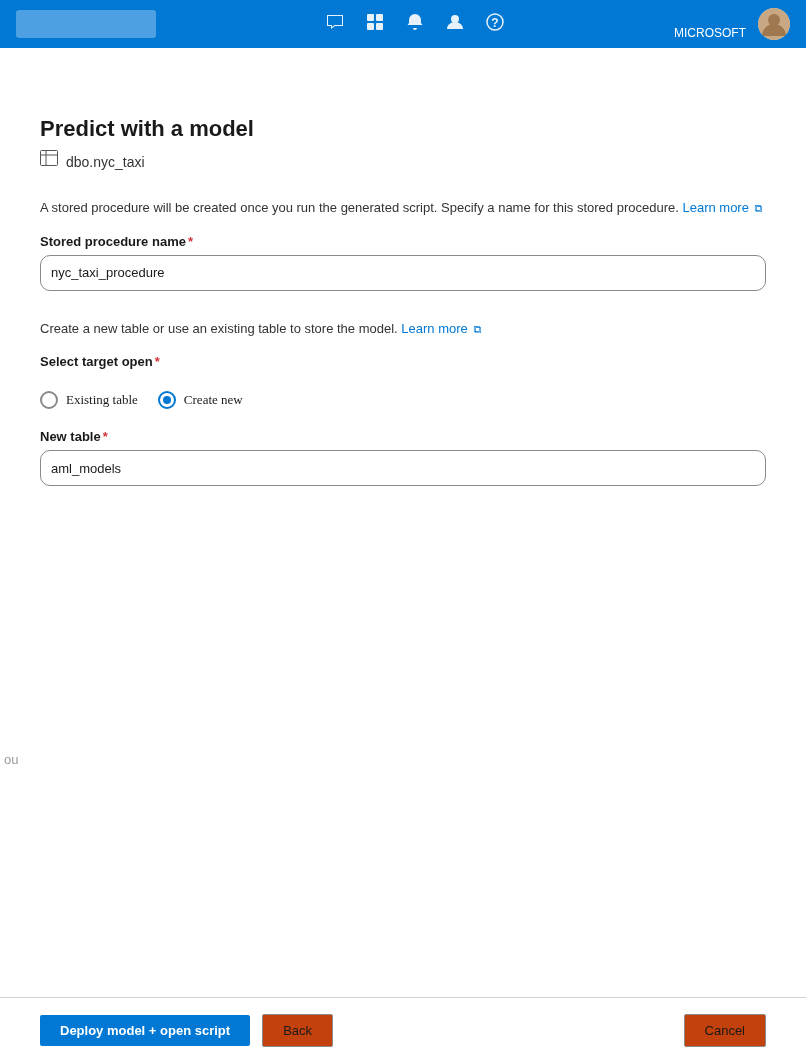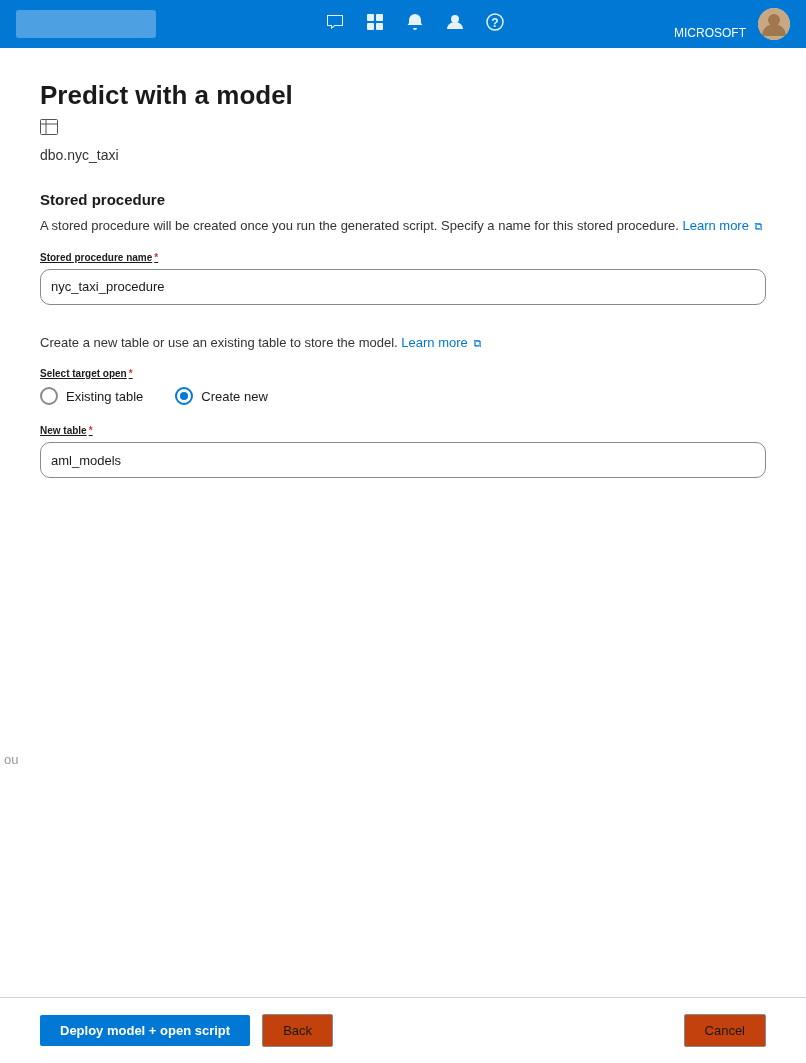--- a/index.html
+++ b/index.html
@@ -77,35 +77,35 @@
     }
 
     .content-area {
       flex: 1;
       padding: 32px 40px;
       overflow-y: auto;
     }
 
     
     .page-title {
-      font-size: 26px;
+      font-size: 22px;
       font-weight: 600;
       color: #1a1a1a;
       margin-bottom: 8px;
+      margin-top: 36px;
     }
 
     
     .table-source {
       display: flex;
-      align-items: flex-start;
+      align-items: flex-end;
       gap: 8px;
       margin-bottom: 28px;
       color: #333;
       font-size: 14px;
-      flex-direction: column;
     }
     .table-icon {
       font-size: 16px;
       color: #555;
     }
 
     
     .section {
       margin-bottom: 28px;
     }
@@ -121,25 +121,24 @@
       line-height: 1.5;
       margin-bottom: 16px;
     }
     .section-description a {
       color: #0078d4;
       text-decoration: none;
     }
 
     
     .field-label {
-      font-size: 10px;
+      font-size: 13px;
       font-weight: 600;
       color: #1a1a1a;
       margin-bottom: 6px;
-      text-decoration: underline;
     }
     .field-label .required {
       color: #d13438;
       margin-left: 2px;
     }
 
     .text-input {
       width: 100%;
       height: 36px;
       border: 1px solid #8a8a8a;
@@ -148,22 +147,23 @@
       font-size: 13px;
       font-family: 'Segoe UI', Arial, sans-serif;
       color: #1a1a1a;
       outline: none;
     }
 
     
     .radio-group {
       display: flex;
       align-items: center;
-      gap: 32px;
-      margin-top: 8px;
+      gap: 20px;
+      margin-top: 22px;
+      font-family: Liberation Serif, serif;
     }
     .radio-item {
       display: flex;
       align-items: center;
       gap: 8px;
       cursor: pointer;
     }
     .radio-input {
       width: 18px;
       height: 18px;
@@ -309,21 +309,20 @@
         <svg width="18" height="16" viewBox="0 0 18 16" fill="none">
           <rect x="0.5" y="0.5" width="17" height="15" rx="1" stroke="#555" fill="none"></rect>
           <line x1="0" y1="5" x2="18" y2="5" stroke="#555"></line>
           <line x1="6" y1="0" x2="6" y2="16" stroke="#555"></line>
         </svg>
       </span>
       <span>dbo.nyc_taxi</span>
     </div>
 
     <div class="section">
-      <div class="section-title">Stored procedure</div>
       <p class="section-description">
         <span>A stored procedure will be created once you run the generated script. Specify a name for this stored procedure.</span>
         <a href="#">
           <span>Learn more</span>
           <span class="ext-link-icon">⧉</span>
         </a>
       </p>
 
       <div class="field-label">
         <span>Stored procedure name</span><span class="required">*</span>

